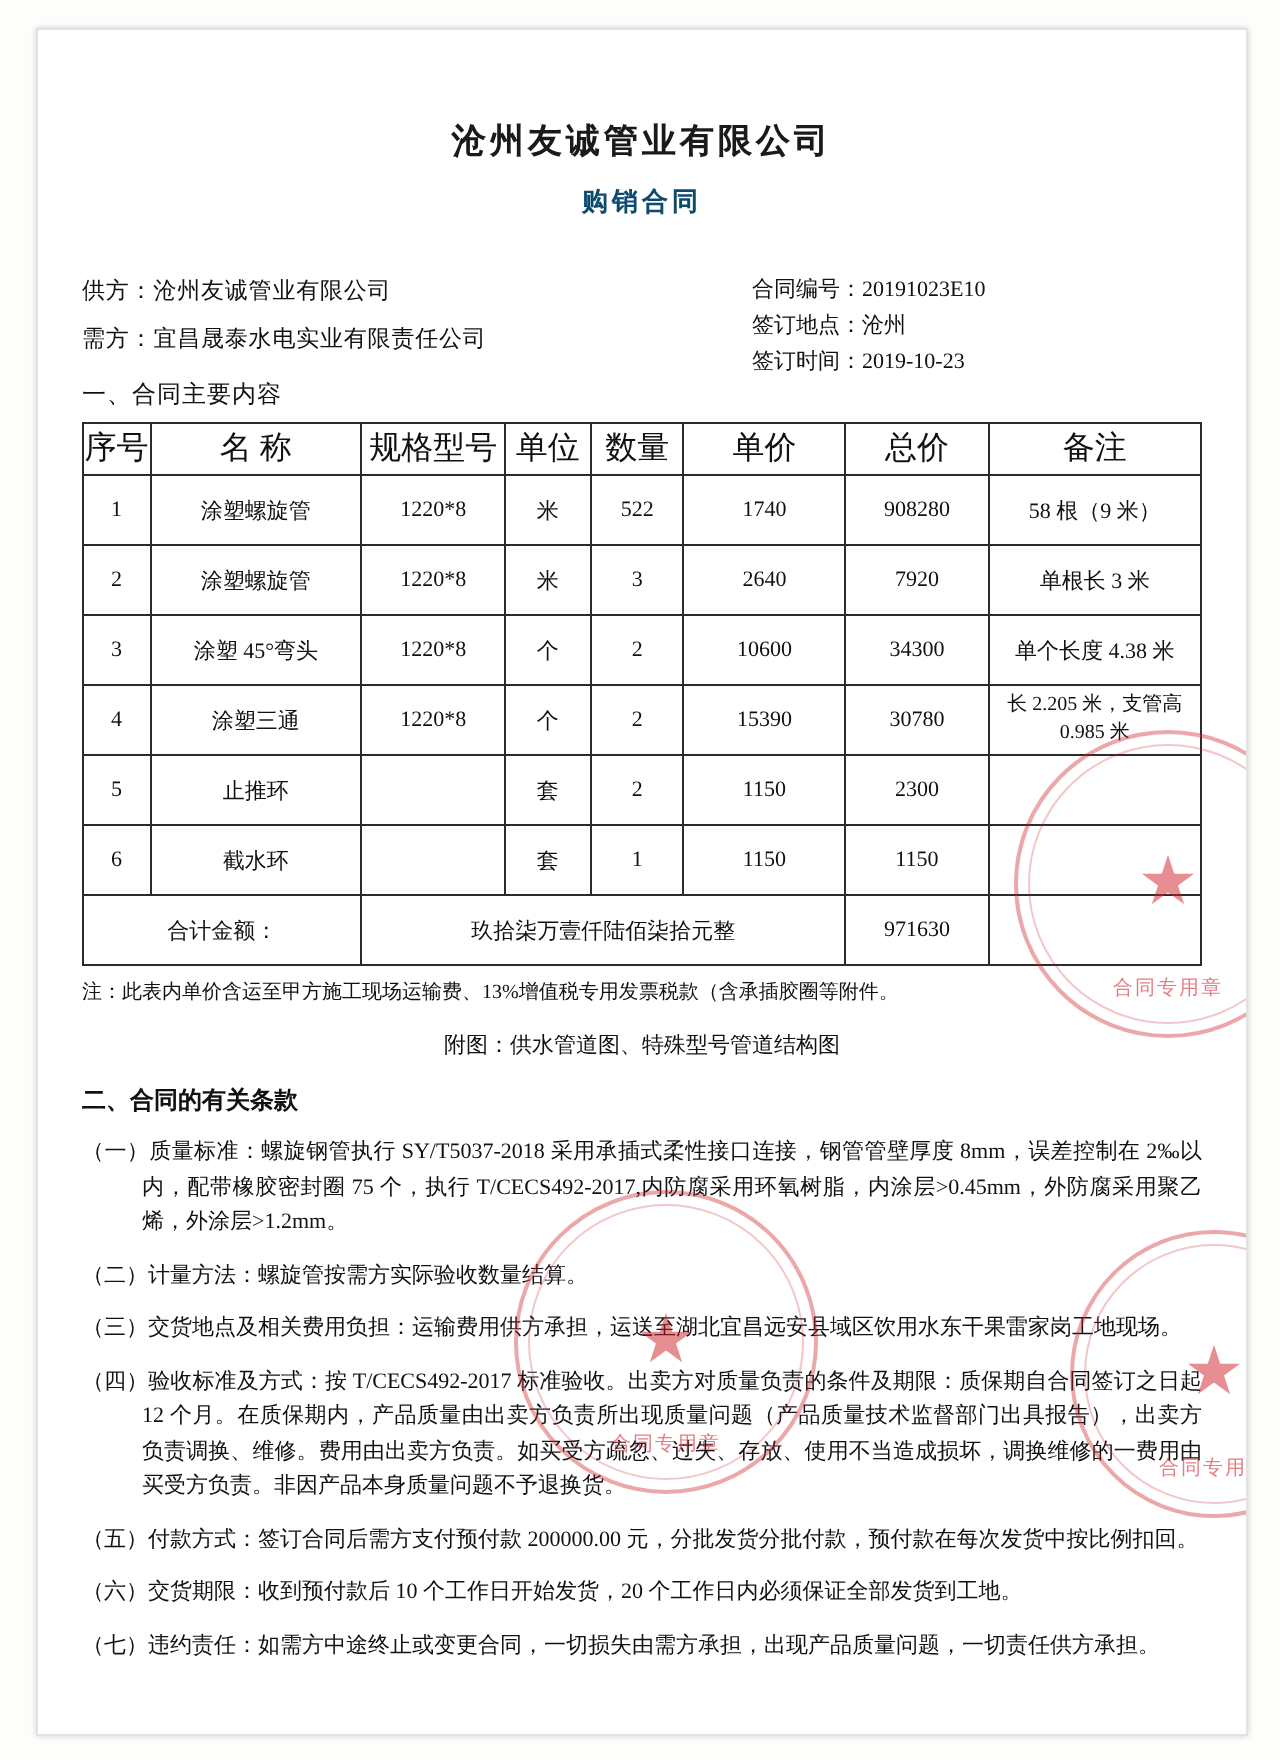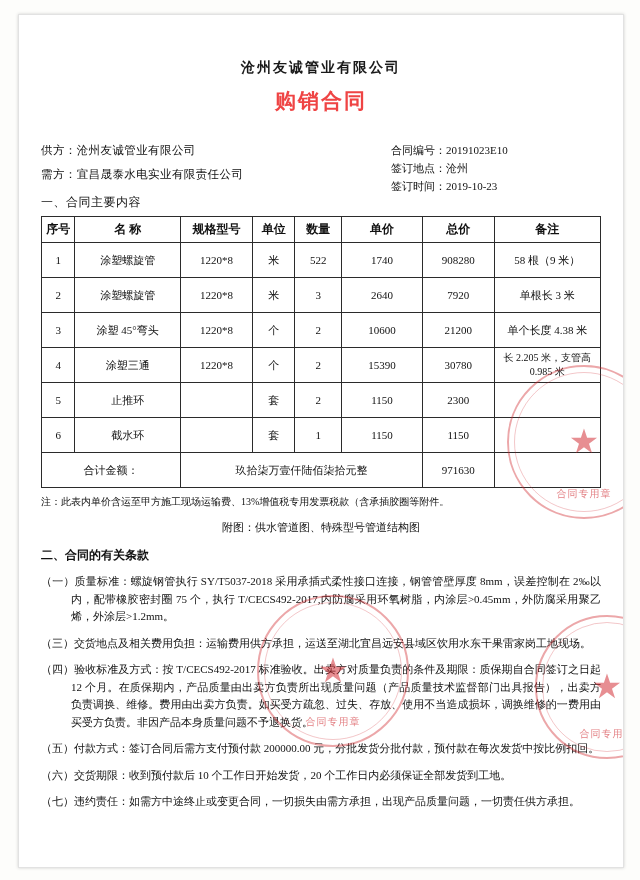--- a/index.html
+++ b/index.html
@@ -29,47 +29,47 @@
     overflow: hidden;
   }
   .inner {
     position: absolute;
     left: 22px;
     top: 18px;
     width: 560px;
   }
   .title1 {
     text-align: center;
-    font-size: 14px;
+    font-size: 17px;
     letter-spacing: 2px;
     color: #1a1a1a;
     margin-top: 26px;
     font-weight: bold;
   }
   .title2 {
     text-align: center;
-    font-size: 21px;
+    font-size: 13px;
     letter-spacing: 2px;
-    color: #ef4444;
+    color: #0c4a6e;
     margin-top: 10px;
     font-weight: bold;
   }
   .party-block {
     margin-top: 28px;
     position: relative;
     font-size: 11.5px;
     color: #111;
   }
   .party-line {
     margin-bottom: 9px;
     letter-spacing: 0.4px;
   }
   .meta {
     position: absolute;
-    right: 0;
+    right: 15px;
     top: -2px;
     width: 210px;
     font-size: 11px;
     line-height: 18px;
     color: #111;
   }
   .section-head {
     margin-top: 12px;
     font-size: 12px;
     font-weight: normal;
@@ -84,23 +84,23 @@
     color: #111;
   }
   table.goods th, table.goods td {
     border: 1px solid #2b2b2b;
     text-align: center;
     padding: 0;
     height: 34px;
     font-weight: normal;
   }
   table.goods th {
-    font-weight: bold;
+    font-weight: normal;
     height: 25px;
-    font-size: 12px;
+    font-size: 16px;
   }
   .c0 { width: 34px; }
   .c1 { width: 112px; }
   .c2 { width: 74px; }
   .c3 { width: 44px; }
   .c4 { width: 48px; }
   .c5 { width: 84px; }
   .c6 { width: 74px; }
   .c7 { width: 112px; }
   .small2 {
@@ -253,21 +253,21 @@
             <td>7920</td>
             <td>单根长 3 米</td>
           </tr>
           <tr>
             <td>3</td>
             <td>涂塑 45°弯头</td>
             <td>1220*8</td>
             <td>个</td>
             <td>2</td>
             <td>10600</td>
-            <td>21200</td>
+            <td>34300</td>
             <td>单个长度 4.38 米</td>
           </tr>
           <tr>
             <td>4</td>
             <td>涂塑三通</td>
             <td>1220*8</td>
             <td>个</td>
             <td>2</td>
             <td>15390</td>
             <td>30780</td>
@@ -302,20 +302,21 @@
         </tbody>
       </table>
 
       <div class="note">注：此表内单价含运至甲方施工现场运输费、13%增值税专用发票税款（含承插胶圈等附件。</div>
 
       <div class="attach">附图：供水管道图、特殊型号管道结构图</div>
 
       <div class="section-head2">二、合同的有关条款</div>
 
       <div class="clause hang">（一）质量标准：螺旋钢管执行 SY/T5037-2018 采用承插式柔性接口连接，钢管管壁厚度 8mm，误差控制在 2‰以内，配带橡胶密封圈 75 个，执行 T/CECS492-2017,内防腐采用环氧树脂，内涂层&gt;0.45mm，外防腐采用聚乙烯，外涂层&gt;1.2mm。</div>
+      <div class="clause hang">（二）计量方法：螺旋管按需方实际验收数量结算。</div>
       <div class="clause hang">（三）交货地点及相关费用负担：运输费用供方承担，运送至湖北宜昌远安县域区饮用水东干果雷家岗工地现场。</div>
       <div class="clause hang">（四）验收标准及方式：按 T/CECS492-2017 标准验收。出卖方对质量负责的条件及期限：质保期自合同签订之日起 12 个月。在质保期内，产品质量由出卖方负责所出现质量问题（产品质量技术监督部门出具报告），出卖方负责调换、维修。费用由出卖方负责。如买受方疏忽、过失、存放、使用不当造成损坏，调换维修的一费用由买受方负责。非因产品本身质量问题不予退换货。</div>
       <div class="clause hang">（五）付款方式：签订合同后需方支付预付款 200000.00 元，分批发货分批付款，预付款在每次发货中按比例扣回。</div>
       <div class="clause hang">（六）交货期限：收到预付款后 10 个工作日开始发货，20 个工作日内必须保证全部发货到工地。</div>
       <div class="clause hang">（七）违约责任：如需方中途终止或变更合同，一切损失由需方承担，出现产品质量问题，一切责任供方承担。</div>
 
     </div>
 
     <div class="stamp" id="stamp-right">
       <div class="ring"></div>

